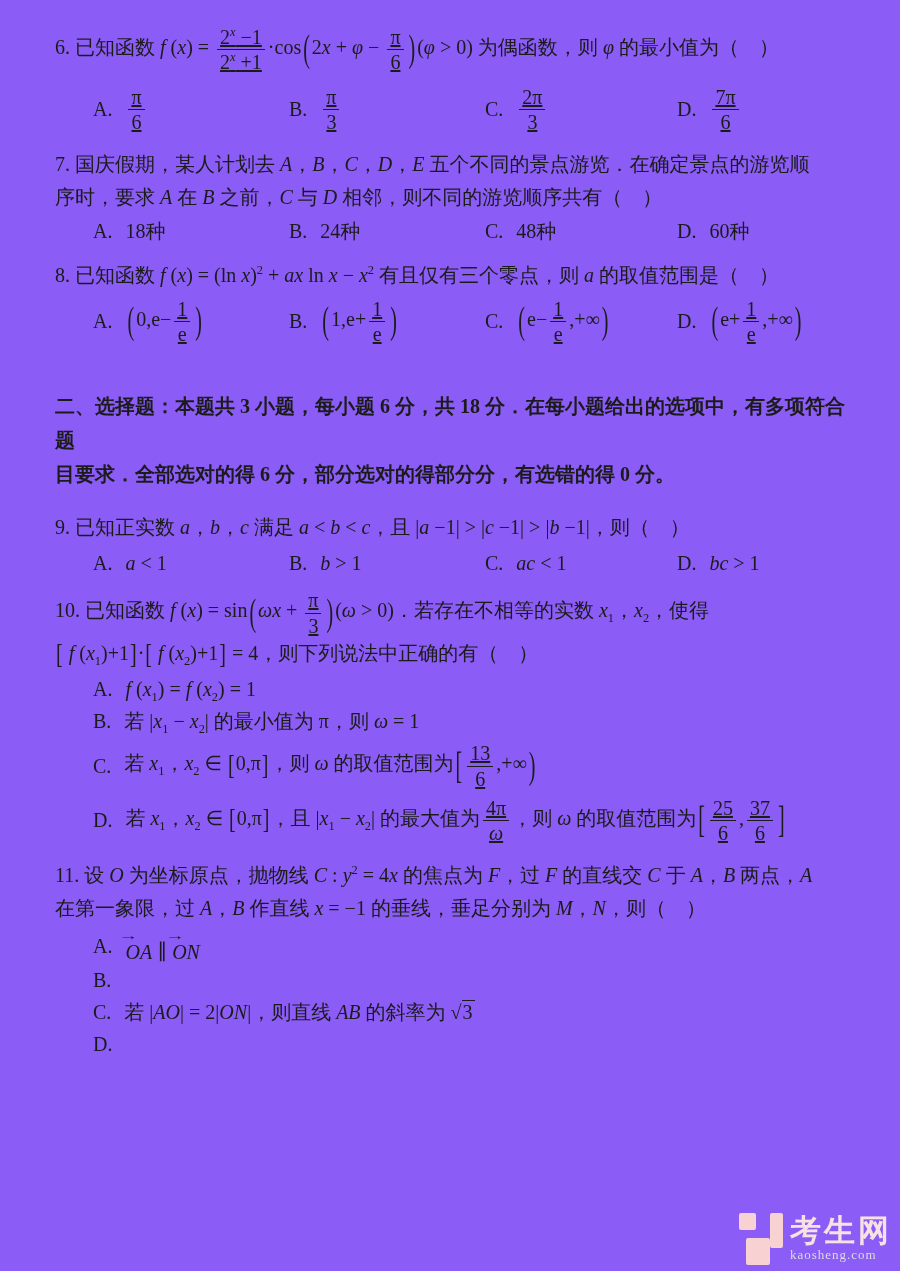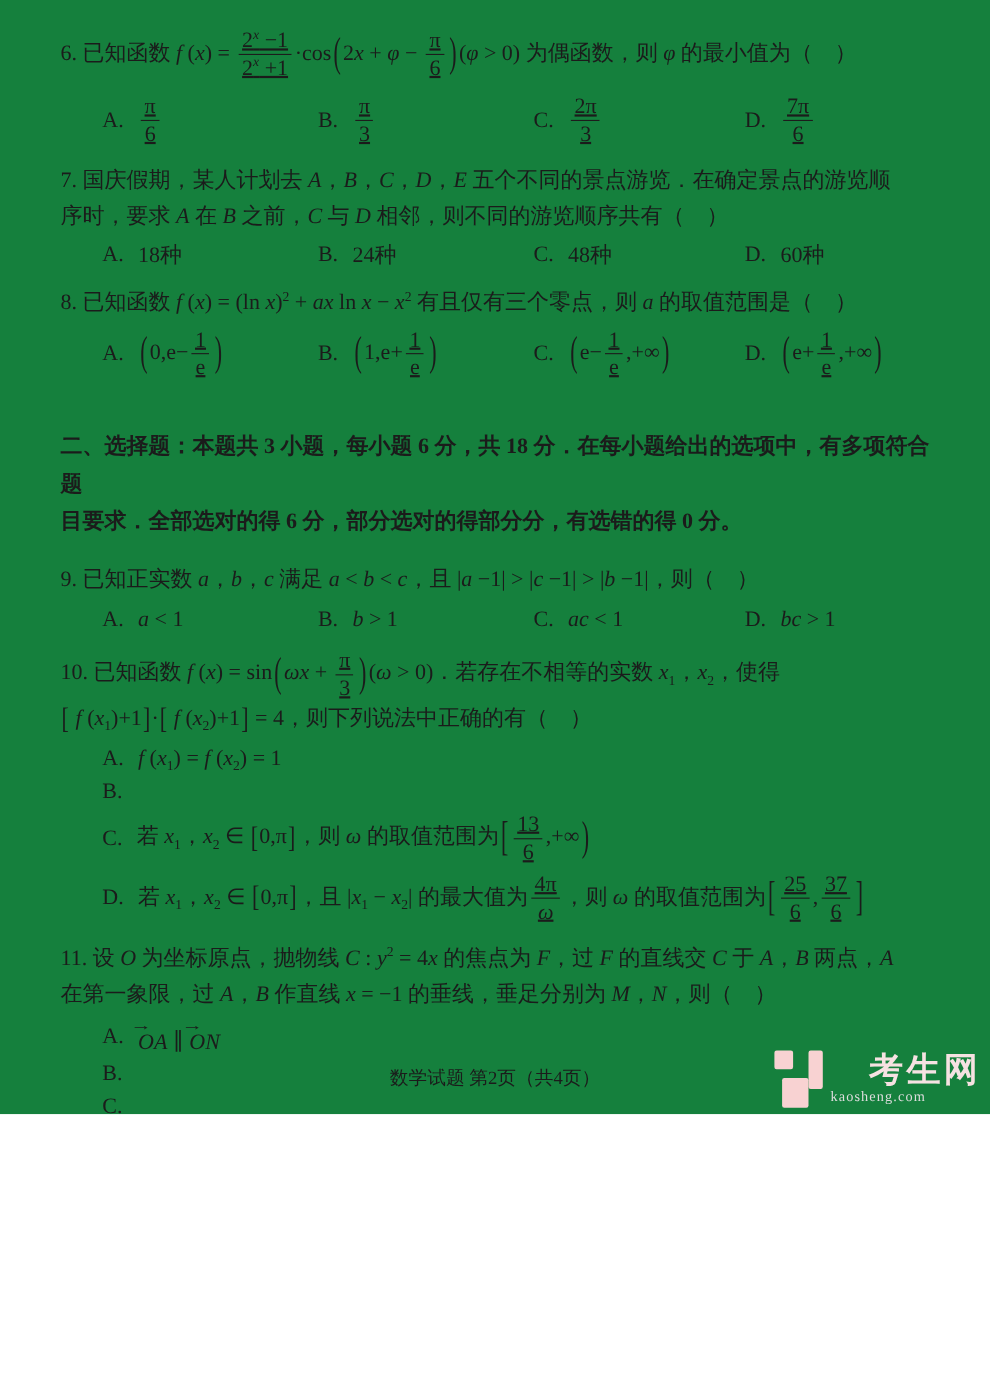--- a/index.html
+++ b/index.html
@@ -1,21 +1,21 @@
 <!DOCTYPE html>
 <html><head>
 <meta charset="utf-8">
 <style>
   html,body{margin:0;padding:0;background:#ffffff;}
   .page{
     position:relative;
-    width:900px;height:1013px;
+    width:900px;height:1271px;
     box-sizing:border-box;
     padding:26px 45px 0 55px;
-    background:#15803d;
+    background:#8b5cf6;
     color:#1b1b1b;
     font-family:"Liberation Serif", serif;
     font-size:20px;
     overflow:hidden;
   }
   i{font-style:italic;font-family:"Liberation Serif", serif;}
   sup{font-size:62%;vertical-align:super;line-height:0;}
   sub{font-size:62%;vertical-align:sub;line-height:0;}
   .stem{margin:0;line-height:1.65;}
   .q{margin:0 0 14px 0;}
@@ -39,21 +39,21 @@
   .ostack .opt{display:flex;align-items:center;margin:7px 0;white-space:nowrap;}
   .olab{margin-right:13px;}
   .sec-head{margin:44px 0 20px 0;font-weight:bold;line-height:1.7;font-size:20px;}
   .footer{position:absolute;left:0;right:0;bottom:22px;text-align:center;font-size:17px;margin:0;}
   
   .wm{position:absolute;right:8px;bottom:6px;display:flex;align-items:center;gap:7px;}
   .wm-logo{position:relative;width:44px;height:52px;}
   .wm-logo .b1{position:absolute;left:0;top:0;width:17px;height:17px;background:#f8d2d2;border-radius:2px;}
   .wm-logo .b2{position:absolute;right:0;top:0;width:13px;height:35px;background:#f8d2d2;border-radius:2px;}
   .wm-logo .b3{position:absolute;left:7px;bottom:0;width:24px;height:27px;background:#f8d2d2;border-radius:2px;}
-  .wm-brand{font-size:31px;font-weight:bold;color:#f6e2e2;letter-spacing:3px;line-height:1.05;font-family:"Liberation Sans", sans-serif;margin-left:35px;}
+  .wm-brand{font-size:31px;font-weight:bold;color:#f6e2e2;letter-spacing:3px;line-height:1.05;font-family:"Liberation Sans", sans-serif;}
   .wm-domain{font-size:13px;color:#dcdcdc;letter-spacing:1px;font-family:Liberation Serif, serif;}
 </style>
 </head>
 <body>
 
 <div class="page">
 
   <section class="q">
     <p class="stem">6. 已知函数 <i>f</i> (<i>x</i>) = <span class="f">
           <span class="n">2<sup><i>x</i></sup> −1</span>
@@ -179,20 +179,21 @@
           <span class="n">π</span>
           <span class="d">3</span>
         </span><span class="bp">)</span>(<i>ω</i> &gt; 0)．若存在不相等的实数 <i>x</i><sub>1</sub>，<i>x</i><sub>2</sub>，使得<br><span class="bs">[</span> <i>f</i> (<i>x</i><sub>1</sub>)+1<span class="bs">]</span>·<span class="bs">[</span> <i>f</i> (<i>x</i><sub>2</sub>)+1<span class="bs">]</span> = 4，则下列说法中正确的有（　）</p>
     <div class="ostack">
         <div class="opt">
           <span class="olab">A.</span>
           <span class="obody"><i>f</i> (<i>x</i><sub>1</sub>) = <i>f</i> (<i>x</i><sub>2</sub>) = 1</span>
         </div>
         <div class="opt">
           <span class="olab">B.</span>
+          <span class="obody">若 |<i>x</i><sub>1</sub> − <i>x</i><sub>2</sub>| 的最小值为 π，则 <i>ω</i> = 1</span>
         </div>
         <div class="opt">
           <span class="olab">C.</span>
           <span class="obody">若 <i>x</i><sub>1</sub>，<i>x</i><sub>2</sub> ∈ <span class="bs">[</span>0,π<span class="bs">]</span>，则 <i>ω</i> 的取值范围为<span class="bp">[</span><span class="f">
               <span class="n">13</span>
               <span class="d">6</span>
             </span>,+∞<span class="bp">)</span></span>
         </div>
         <div class="opt">
           <span class="olab">D.</span>
@@ -215,28 +216,28 @@
     <div class="ostack">
         <div class="opt">
           <span class="olab">A.</span>
           <span class="obody"><span class="vec"><i>OA</i></span> ∥ <span class="vec"><i>ON</i></span></span>
         </div>
         <div class="opt">
           <span class="olab">B.</span>
         </div>
         <div class="opt">
           <span class="olab">C.</span>
-        </div>
-        <div class="opt">
-          <span class="olab">D.</span>
-        </div>
-      </div>
-  </section>
-
-  <p class="footer">数学试题  第2页（共4页）</p>
+          <span class="obody">若 |<i>AO</i>| = 2|<i>ON</i>|，则直线 <i>AB</i> 的斜率为 √<span class="ov">3</span></span>
+        </div>
+        <div class="opt">
+          <span class="olab">D.</span>
+        </div>
+      </div>
+  </section>
+
 
   <div class="wm">
     <div class="wm-logo">
       <div class="b1"></div>
       <div class="b2"></div>
       <div class="b3"></div>
     </div>
     <div class="wm-text">
       <div class="wm-brand">考生网</div>
       <div class="wm-domain">kaosheng.com</div>

